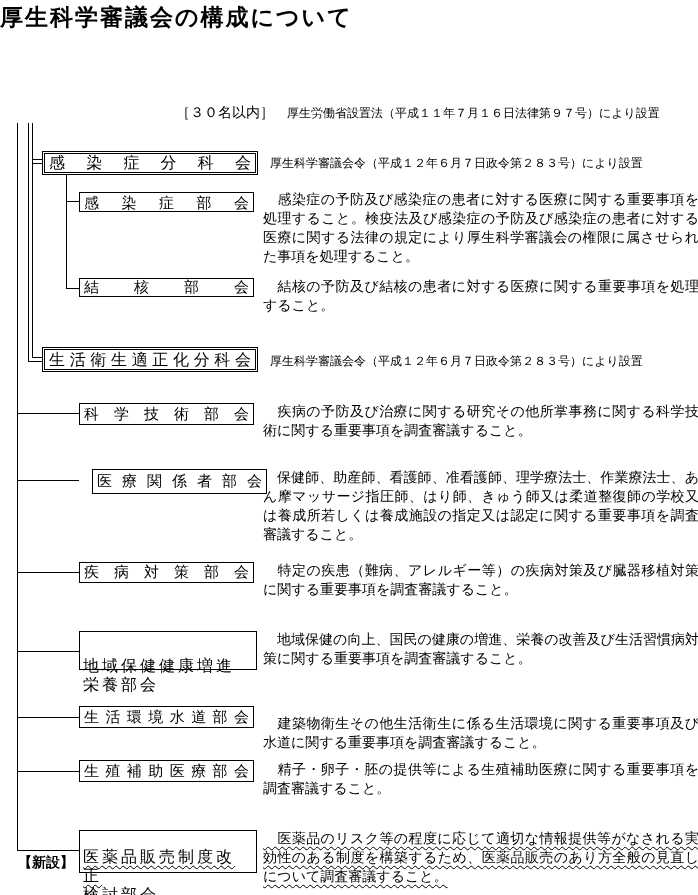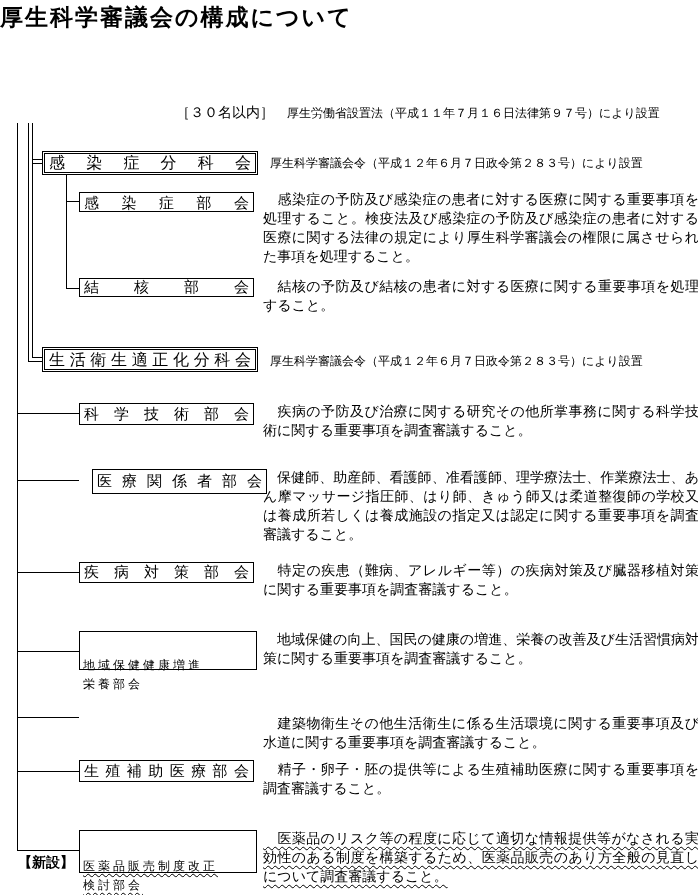--- a/index.html
+++ b/index.html
@@ -12,21 +12,21 @@
     font-size:23px;font-weight:bold;letter-spacing:2px;margin:0;
   }
   .box{position:absolute;background:#fff;box-sizing:border-box;border:1px solid #000;
        display:flex;align-items:center;}
   .box.thick{border:3px solid #000;}
   .box.dbl{border:3px double #000;}
   .lbl{display:block;width:100%;font-size:15px;line-height:1.1;padding:0 4px;box-sizing:border-box;}
   .lbl.spread{text-align:justify;text-align-last:justify;}
   .lbl.big{font-size:18px;}
   .lbl.mid{font-size:16px;}
-  .lbl.two{white-space:pre-line;letter-spacing:3px;font-size:12px;line-height:19px;padding:0 3px;margin-top:48px;}
+  .lbl.two{white-space:pre-line;letter-spacing:3px;font-size:16px;line-height:19px;padding:0 3px;margin-top:48px;}
   .capacity{position:absolute;font-size:14px;line-height:18px;}
   .note{position:absolute;font-size:12px;line-height:15px;white-space:nowrap;}
   .desc{position:absolute;left:263px;width:436px;font-size:14px;line-height:19px;text-align:justify;}
   .ln{position:absolute;background:#000;}
   .wavy{text-decoration:underline wavy #000 1px;text-underline-offset:3px;}
   .tag{position:absolute;font-size:14px;font-weight:bold;white-space:nowrap;}
 </style>
 </head>
 <body>
 
@@ -89,20 +89,23 @@
     <span class="lbl spread">疾病対策部会</span>
   </div>
   <div class="desc" style="top:561px;">　特定の疾患（難病、アレルギー等）の疾病対策及び臓器移植対策に関する重要事項を調査審議すること。</div>
 
   <div class="box" style="left:79px;top:631px;width:178px;height:39px;">
     <span class="lbl two">地域保健健康増進
 栄養部会</span>
   </div>
   <div class="desc" style="top:630px;">　地域保健の向上、国民の健康の増進、栄養の改善及び生活習慣病対策に関する重要事項を調査審議すること。</div>
 
+  <div class="box" style="left:79px;top:706px;width:175px;height:22px;">
+    <span class="lbl spread">生活環境水道部会</span>
+  </div>
   <div class="desc" style="top:714px;">　建築物衛生その他生活衛生に係る生活環境に関する重要事項及び水道に関する重要事項を調査審議すること。</div>
 
   <div class="box" style="left:79px;top:760px;width:175px;height:22px;">
     <span class="lbl spread">生殖補助医療部会</span>
   </div>
   <div class="desc" style="top:760px;">　精子・卵子・胚の提供等による生殖補助医療に関する重要事項を調査審議すること。</div>
 
   <div class="box" style="left:79px;top:830px;width:178px;height:43px;">
     <span class="lbl two wavy">医薬品販売制度改正
 検討部会</span>

